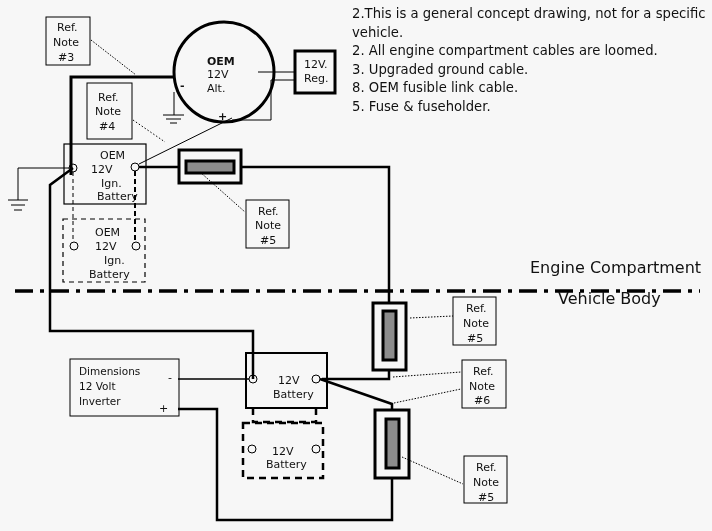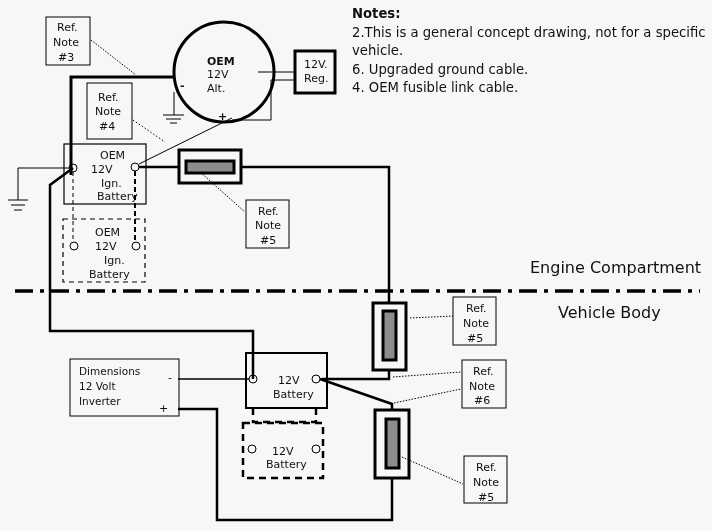--- a/index.html
+++ b/index.html
@@ -153,20 +153,21 @@
   <g>
     <rect x="464" y="456" width="43" height="47" fill="#f7f7f7" stroke="#000" stroke-width="1"></rect>
     <text class="lbl" x="476" y="471">Ref.</text>
     <text class="lbl" x="473" y="486">Note</text>
     <text class="lbl" x="478" y="501">#5</text>
   </g>
   <line x1="402" y1="457" x2="463" y2="484" stroke="#000" stroke-width="1" stroke-dasharray="1.5,1.5"></line>
 </svg>
 
 <div class="notes">
-  <div class="title">Notes:</div>
   <div>2.This is a general concept drawing, not for a specific vehicle.</div>
-  <div>6. Upgraded ground cable.</div>
-  <div>4. OEM fusible link cable.</div>
+  <div>2. All engine compartment cables are loomed.</div>
+  <div>3. Upgraded ground cable.</div>
+  <div>8. OEM fusible link cable.</div>
+  <div>5. Fuse &amp; fuseholder.</div>
 </div>
 
 <div class="region" style="left:530px; top:258px;">Engine Compartment</div>
-<div class="region" style="left:558px; top:303px;">Vehicle Body</div>
+<div class="region" style="left:558px; top:289px;">Vehicle Body</div>
 
 </body></html>

